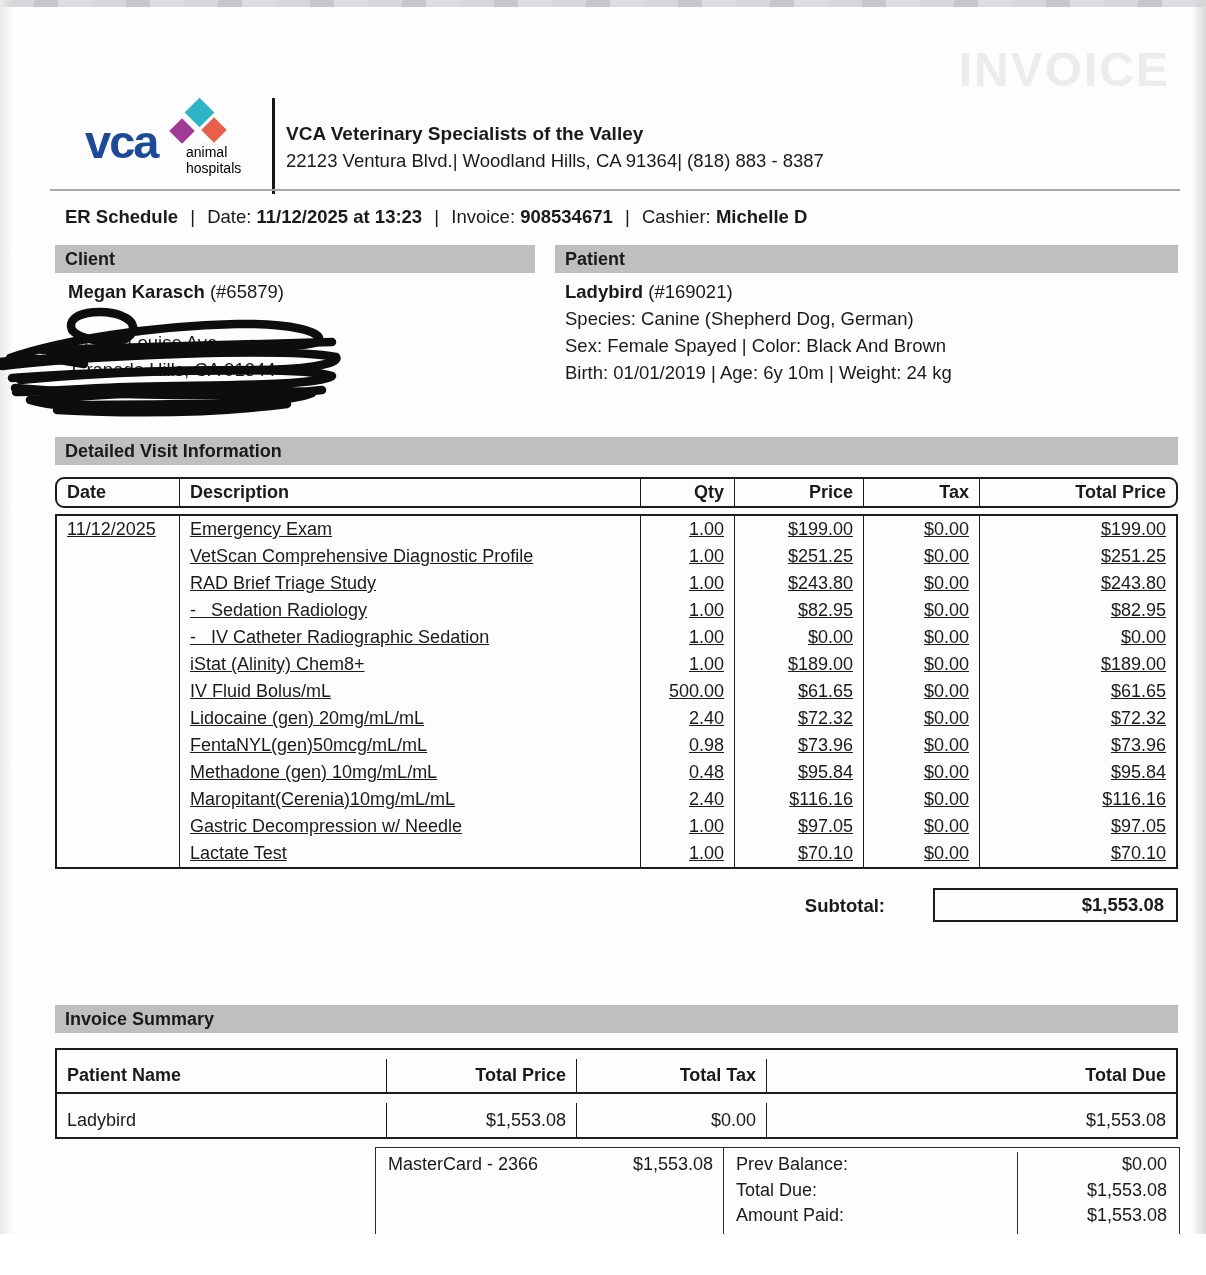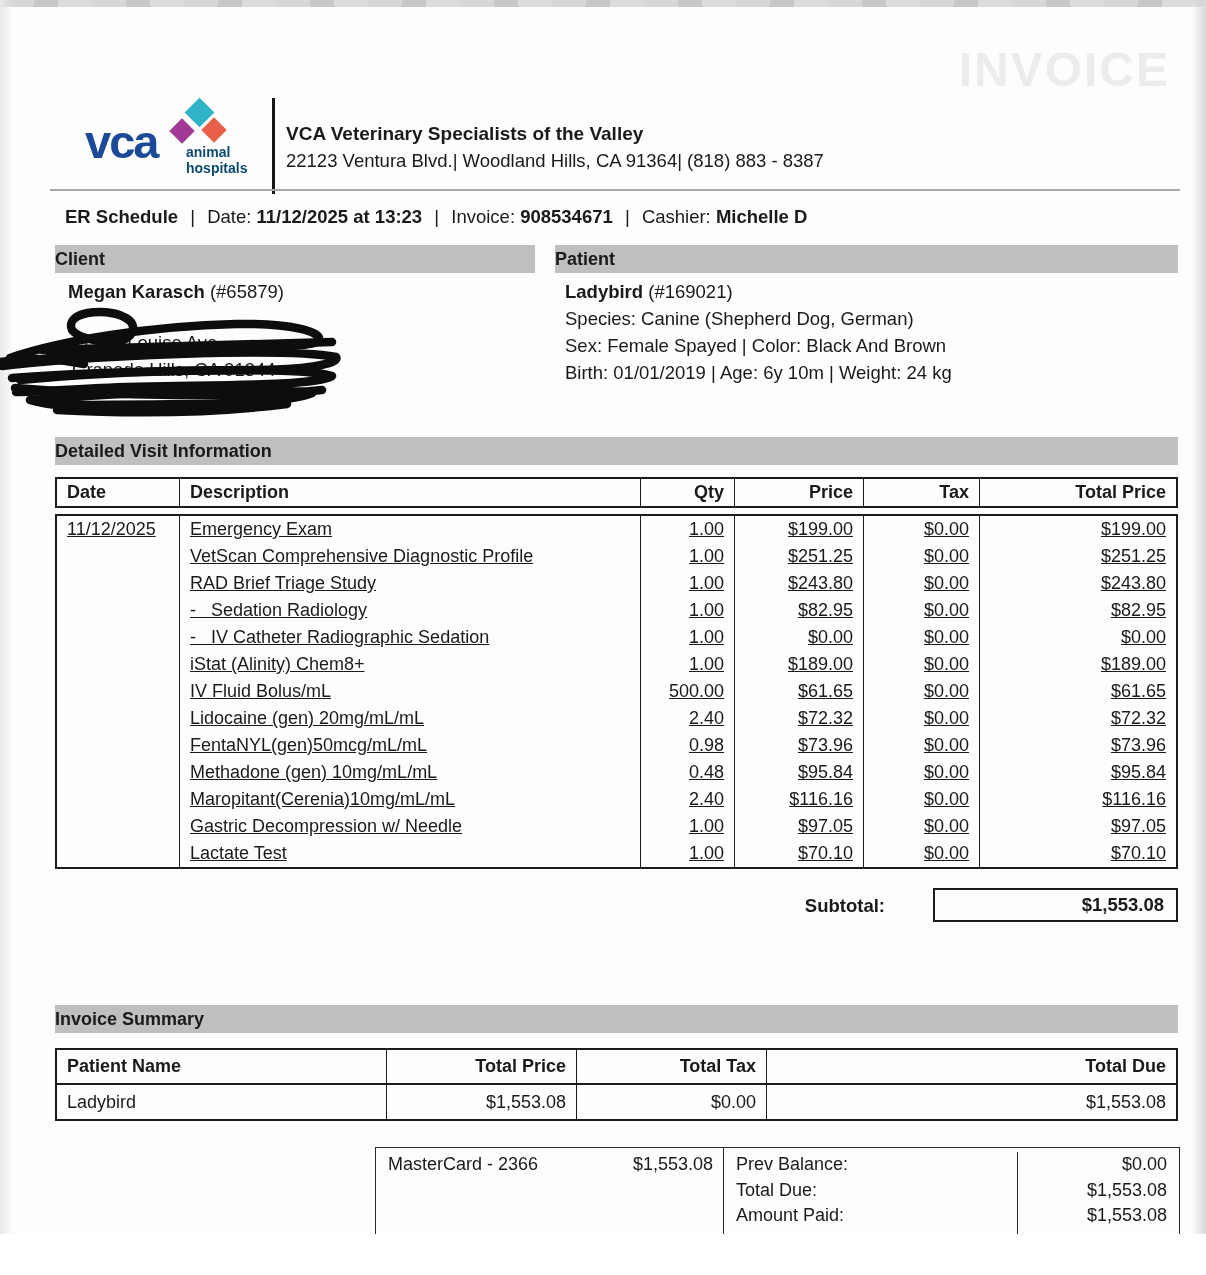--- a/index.html
+++ b/index.html
@@ -18,71 +18,71 @@
   .watermark{position:absolute;top:42px;right:36px;font-size:48px;font-weight:bold;
     color:#ececec;letter-spacing:2px;}
 
   
   .logo{position:absolute;left:85px;top:96px;width:185px;height:96px;}
   .logo-word{position:absolute;left:0;top:18px;font-size:47px;font-weight:bold;color:#1c4a99;letter-spacing:-2px;}
   .diamond{position:absolute;transform:rotate(45deg);}
   .d-teal{left:104px;top:6px;width:21px;height:21px;background:#2fb4c7;}
   .d-purple{left:88px;top:26px;width:18px;height:18px;background:#a03a96;}
   .d-orange{left:120px;top:25px;width:18px;height:18px;background:#e8604a;}
-  .logo-tagline{position:absolute;left:101px;top:48px;font-size:14px;font-weight:bold;color:#0c4a6e;line-height:16px;}
+  .logo-tagline{position:absolute;left:101px;top:48px;font-size:14px;font-weight:normal;color:#000000;line-height:16px;}
   .hdr-divider{position:absolute;left:272px;top:98px;width:2.5px;height:96px;background:#161616;}
   .company-name{position:absolute;left:286px;top:123px;font-size:19px;font-weight:bold;}
   .company-address{position:absolute;left:286px;top:150px;font-size:18.5px;}
   .hdr-rule{position:absolute;left:50px;top:189px;width:1130px;height:2px;background:#a8a8a8;}
 
   
   .info-bar{position:absolute;left:65px;top:206px;font-size:18.5px;white-space:nowrap;}
   .info-bar .b{font-weight:bold;}
   .sep{margin:0 7px;font-weight:normal;}
 
   
   .section-bar{position:absolute;height:28px;background:#bfbfbf;line-height:28px;
-    font-weight:bold;font-size:18px;box-sizing:border-box;}
+    font-weight:bold;font-size:18px;padding-left:10px;box-sizing:border-box;}
   .bar-client{left:55px;top:245px;width:480px;}
   .bar-patient{left:555px;top:245px;width:623px;}
   .bar-visit{left:55px;top:437px;width:1123px;}
   .bar-summary{left:55px;top:1005px;width:1123px;}
 
   .client-name{position:absolute;left:68px;top:281px;font-size:18.5px;}
   .client-name .b,.patient-name .b{font-weight:bold;}
   .addr1{position:absolute;left:72px;top:332px;font-size:18.5px;}
   .addr2{position:absolute;left:72px;top:359px;font-size:18.5px;}
   .scribble{position:absolute;left:0;top:300px;width:348px;height:118px;}
 
   .patient-name{position:absolute;left:565px;top:281px;font-size:18.5px;}
   .pline{position:absolute;left:565px;font-size:18.5px;}
   .pl0{top:308px;}.pl1{top:335px;}.pl2{top:362px;}
 
   
-  .vgrid{display:grid;grid-template-columns:123px 461px 94px 129px 116px 1fr;}
+  .vgrid{display:grid;grid-template-columns:123px 461px 94px 129px 116px 1fr;border-radius:9px;}
   .vhead{position:absolute;left:55px;top:477px;width:1123px;height:31px;
     border:2px solid #1c1c1c;box-sizing:border-box;font-weight:bold;font-size:18px;line-height:27px;}
   .vbody{position:absolute;left:55px;top:514px;width:1123px;
     border:2px solid #1c1c1c;box-sizing:border-box;font-size:18px;}
   .vrow{height:27px;line-height:27px;text-decoration:underline;}
   .cell{box-sizing:border-box;overflow:hidden;white-space:pre;}
   .cl{padding-left:10px;text-align:left;}
   .cr{padding-right:10px;text-align:right;}
   .cb{border-right:1.5px solid #1c1c1c;}
 
   .subtotal-label{position:absolute;left:640px;top:895px;width:245px;text-align:right;
     font-size:18.5px;font-weight:bold;}
   .subtotal-box{position:absolute;left:933px;top:888px;width:245px;height:34px;
     border:2px solid #1c1c1c;box-sizing:border-box;line-height:30px;text-align:right;
     padding-right:12px;font-size:18.5px;font-weight:bold;}
 
   
   .summary-table{position:absolute;left:55px;top:1048px;width:1123px;
     border:2px solid #1c1c1c;box-sizing:border-box;font-size:18px;}
-  .sgrid{display:grid;grid-template-columns:330px 190px 190px 1fr;}
+  .sgrid{display:grid;grid-template-columns:330px 190px 190px 1fr;margin-top:9px;}
   .srow-h{height:33px;line-height:33px;font-weight:bold;border-bottom:2px solid #1c1c1c;}
   .srow-b{height:34px;line-height:34px;}
 
   
   .payment{position:absolute;left:375px;top:1147px;width:805px;height:111px;
     border:1.5px solid #2a2a2a;box-sizing:border-box;font-size:18px;
     display:grid;grid-template-columns:348px 1fr;}
   .pay-left{display:flex;justify-content:space-between;align-items:flex-start;
     padding:6px 10px 0 12px;border-right:1.5px solid #2a2a2a;box-sizing:border-box;}
   .pay-right{padding-top:4px;}

